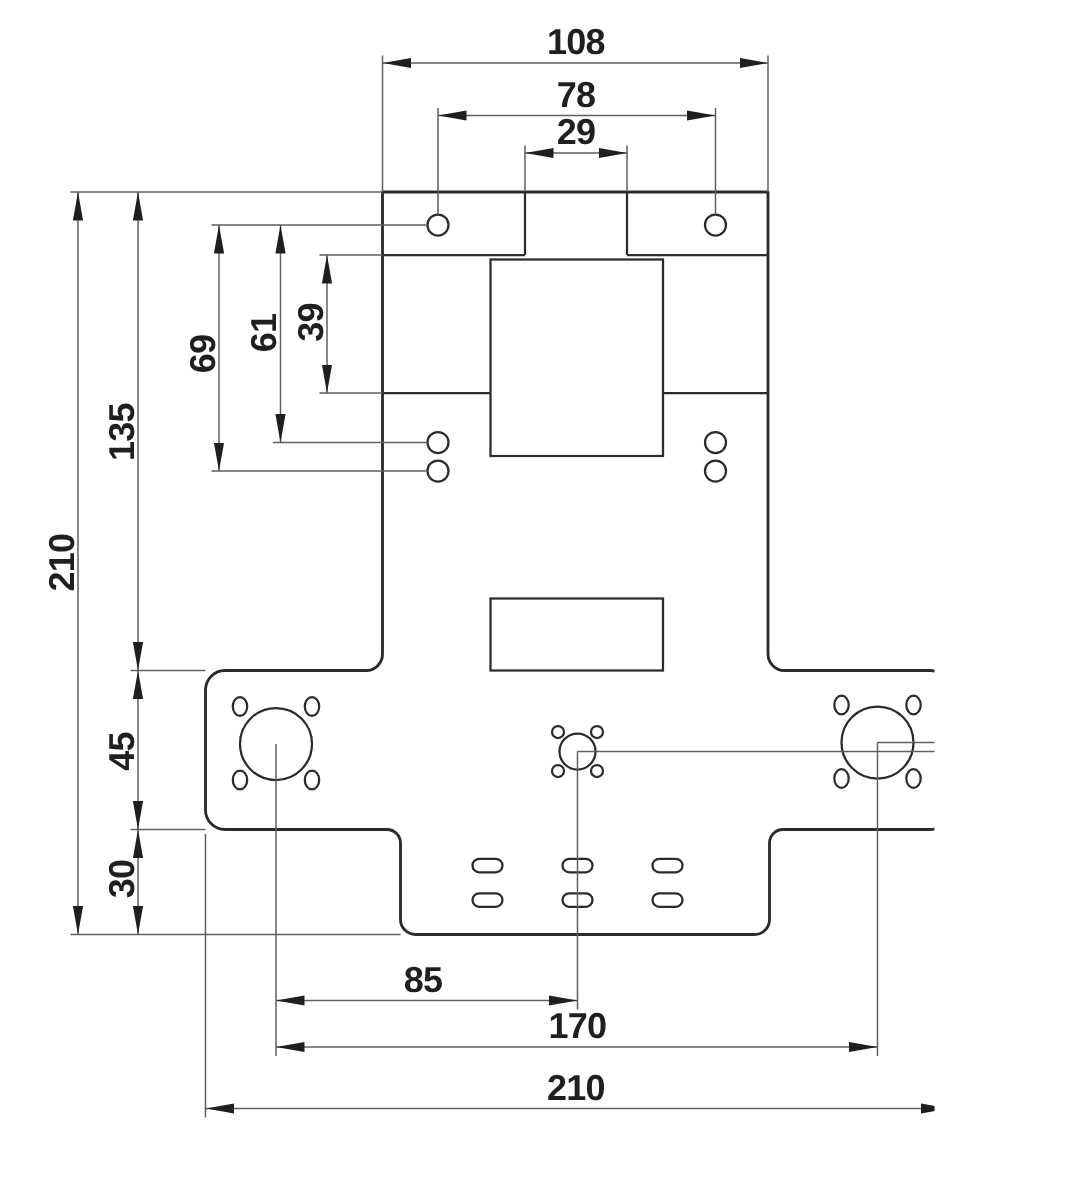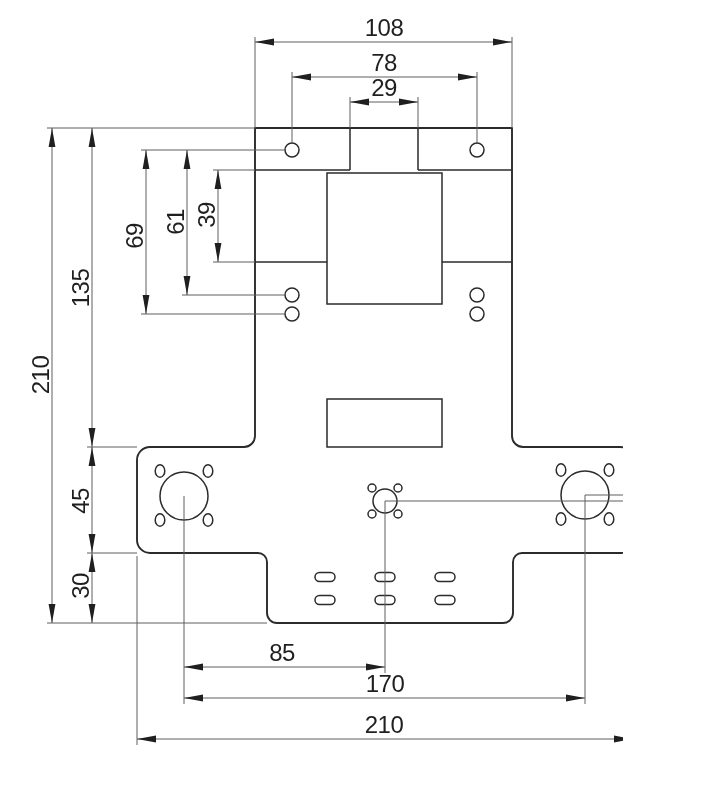--- a/index.html
+++ b/index.html
@@ -6,20 +6,21 @@
     margin: 0;
     padding: 0;
     background: var(--background, #ffffff);
   }
   .canvas {
     width: 623px;
     height: 802px;
     background: var(--background, #ffffff);
     position: relative;
     overflow: hidden;
+    font-weight: bold;
   }
   svg { display: block; }
   .part-line {
     stroke: var(--part-line, #2b2b2b);
     stroke-width: 1.9;
     fill: none;
     stroke-linejoin: round;
   }
   .feature-line {
     stroke: var(--part-line, #2b2b2b);

